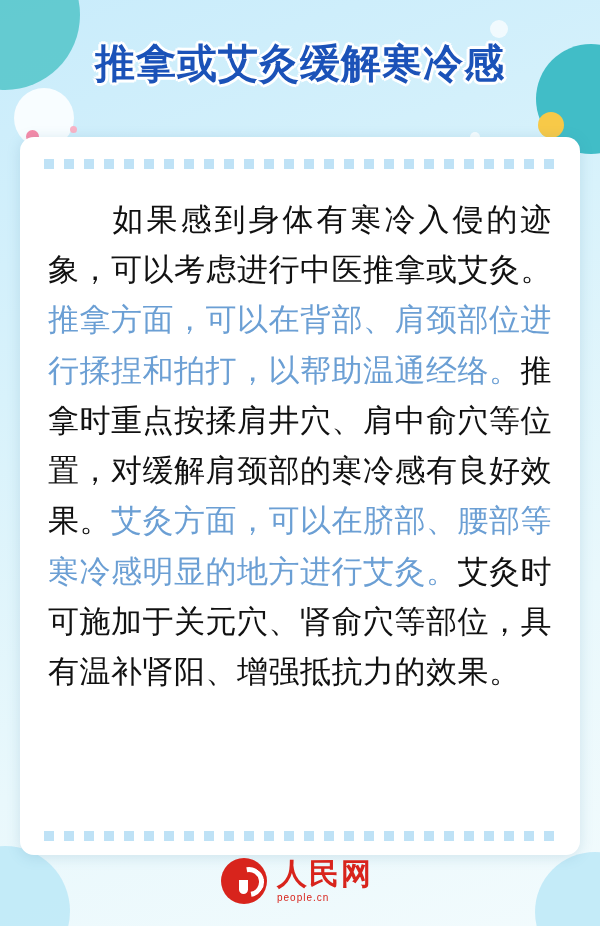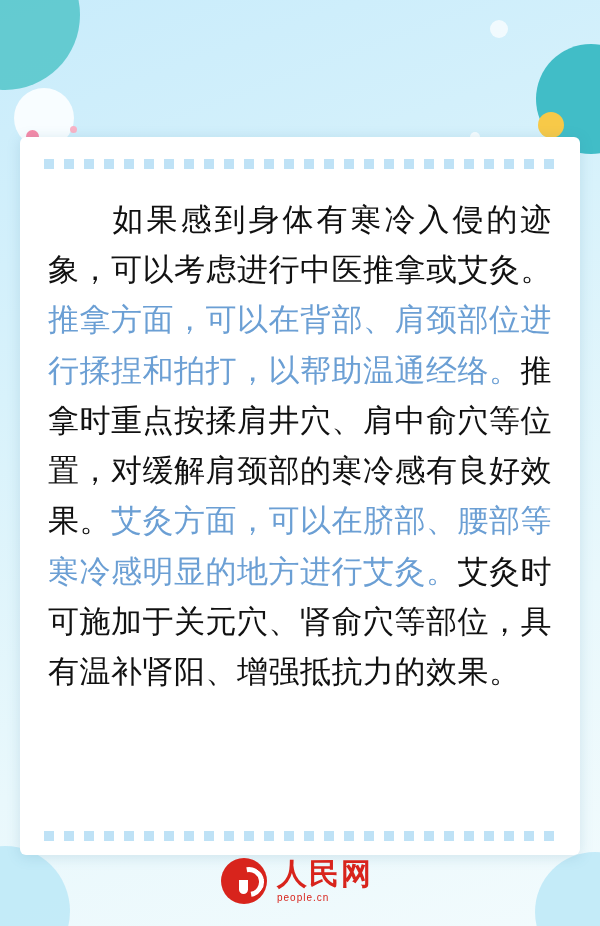--- a/index.html
+++ b/index.html
@@ -94,21 +94,21 @@
   }
 
   .card {
     position: absolute;
     left: 20px;
     top: 137px;
     width: 560px;
     height: 718px;
     box-sizing: border-box;
     background: #ffffff;
-    border-radius: 6px;
+    border-radius: 14px;
     box-shadow: 0 2px 14px rgba(60,130,160,0.18);
     padding: 18px 22px 8px 22px;
     z-index: 4;
     display: flex;
     flex-direction: column;
   }
 
   .dot-rule {
     height: 10px;
     flex: 0 0 auto;
@@ -206,20 +206,21 @@
   <div class="blob blob-teal-tr"></div>
   <div class="blob blob-yellow-tr"></div>
   <div class="blob dot-pink-a"></div>
   <div class="blob dot-pink-b"></div>
   <div class="blob dot-pink-c"></div>
   <div class="blob dot-white-a"></div>
   <div class="blob dot-white-b"></div>
   <div class="blob blob-bl"></div>
   <div class="blob blob-br"></div>
 
+  <div class="title">推拿或艾灸缓解寒冷感</div>
 
   <div class="card">
     <div class="dot-rule"></div>
 
     <div class="body-text">
       <span class="indent"></span><span>如果感到身体有寒冷入侵的迹象，可以考虑进行中医推拿或艾灸。</span><span class="hl">推拿方面，可以在背部、肩颈部位进行揉捏和拍打，以帮助温通经络。</span><span>推拿时重点按揉肩井穴、肩中俞穴等位置，对缓解肩颈部的寒冷感有良好效果。</span><span class="hl">艾灸方面，可以在脐部、腰部等寒冷感明显的地方进行艾灸。</span><span>艾灸时可施加于关元穴、肾俞穴等部位，具有温补肾阳、增强抵抗力的效果。</span>
     </div>
 
     <div class="dot-rule bottom"></div>
   </div>

